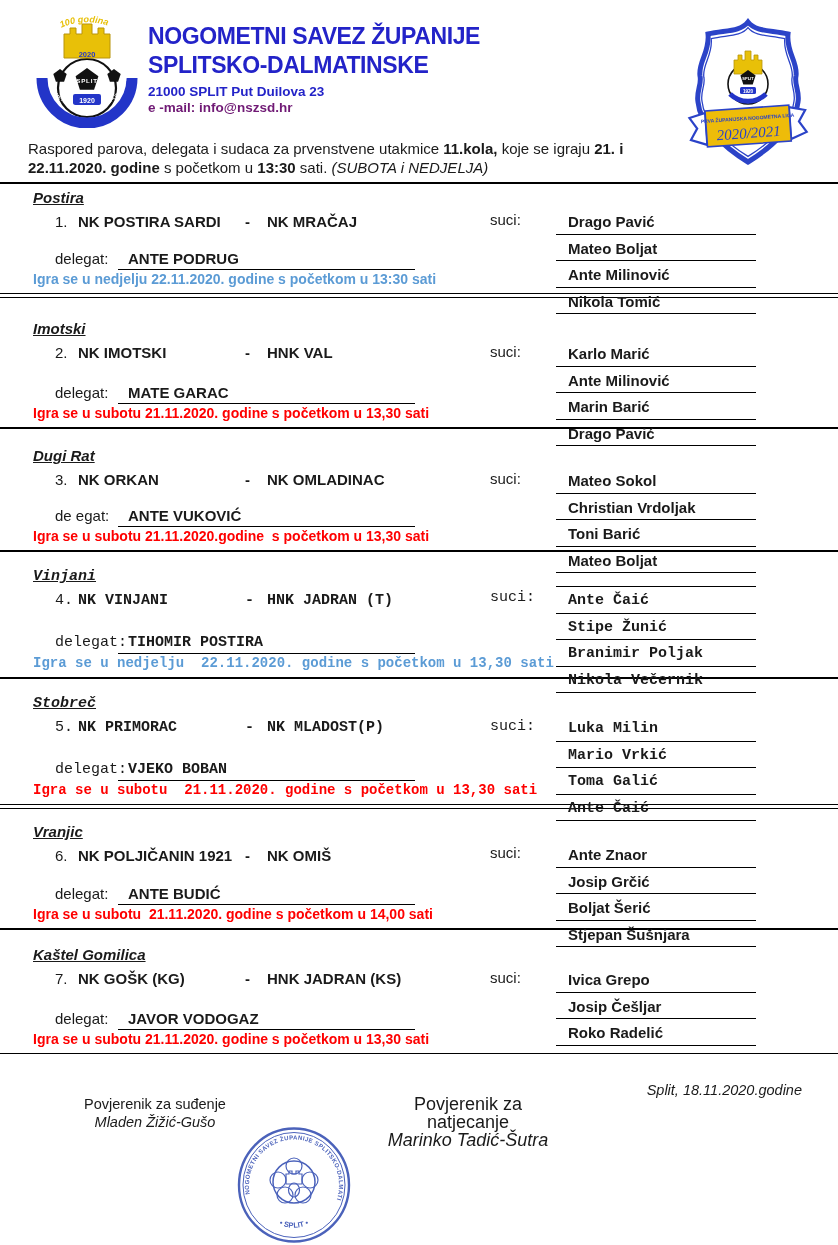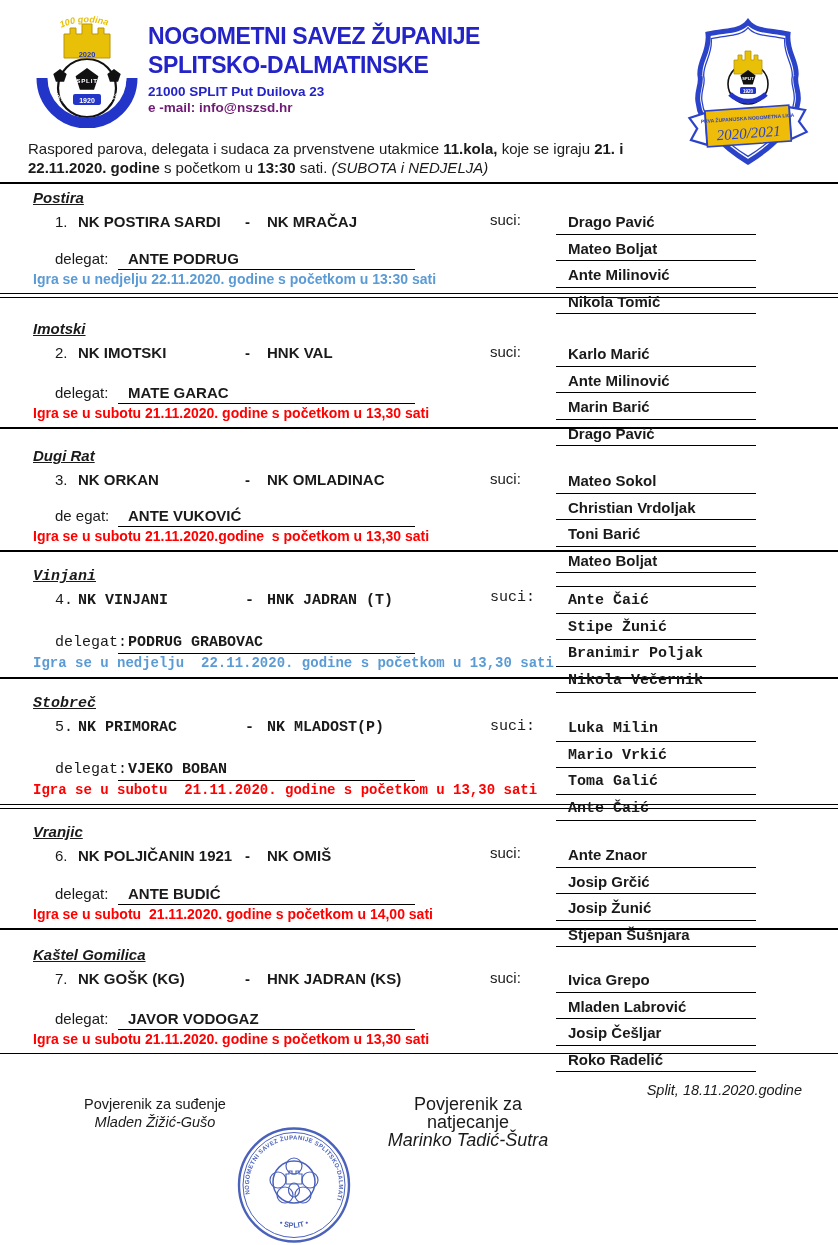--- a/index.html
+++ b/index.html
@@ -198,21 +198,21 @@
     <section class="sec h125">
       <div class="venue" style="top:16px">Vinjani</div>
       <div class="match-row" style="top:40px">
         <span class="num">4.</span>
         <span class="home">NK VINJANI</span>
         <span class="dash">-</span>
         <span class="away">HNK JADRAN (T)</span>
       </div>
       <div class="delegat-row">
         <span class="dlabel">delegat:</span>
-        <span class="dname">PODRUG GRABOVAC</span>
+        <span class="dname">TIHOMIR POSTIRA</span>
       </div>
       <div class="note note--blue">Igra se u nedjelju  22.11.2020. godine s početkom u 13,30 sati</div>
       <div class="suci" style="top:34px">
         <span class="suci-label">suci:</span>
         <div class="names names--topline">
           <div class="rname">Ante Čaić</div>
           <div class="rname">Stipe Žunić</div>
           <div class="rname">Branimir Poljak</div>
           <div class="rname">Nikola Večernik</div>
         </div>
@@ -258,21 +258,21 @@
       <div class="delegat-row">
         <span class="dlabel">delegat:</span>
         <span class="dname">ANTE BUDIĆ</span>
       </div>
       <div class="note note--red">Igra se u subotu  21.11.2020. godine s početkom u 14,00 sati</div>
       <div class="suci" style="top:32px">
         <span class="suci-label">suci:</span>
         <div class="names">
           <div class="rname">Ante Znaor</div>
           <div class="rname">Josip Grčić</div>
-          <div class="rname">Josip Žunić</div>
+          <div class="rname">Boljat Šerić</div>
           <div class="rname">Stjepan Šušnjara</div>
         </div>
       </div>
     </section>
 
     <div class="rule rule-thick"></div>
 
     <section class="sec h123">
       <div class="venue" style="top:16px">Kaštel Gomilica</div>
       <div class="match-row" style="top:40px">
@@ -283,21 +283,20 @@
       </div>
       <div class="delegat-row">
         <span class="dlabel">delegat:</span>
         <span class="dname">JAVOR VODOGAZ</span>
       </div>
       <div class="note note--red">Igra se u subotu 21.11.2020. godine s početkom u 13,30 sati</div>
       <div class="suci" style="top:36px">
         <span class="suci-label">suci:</span>
         <div class="names">
           <div class="rname">Ivica Grepo</div>
-          <div class="rname">Mladen Labrović</div>
           <div class="rname">Josip Češljar</div>
           <div class="rname">Roko Radelić</div>
         </div>
       </div>
     </section>
 
     <div class="rule rule-thin"></div>
   </div>
 
   <div class="f-left">

